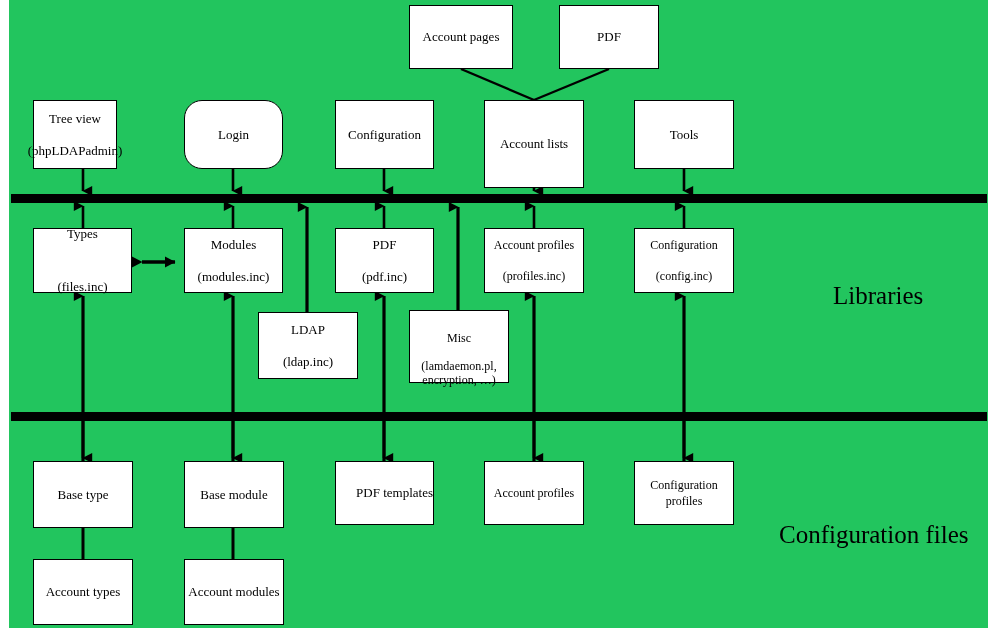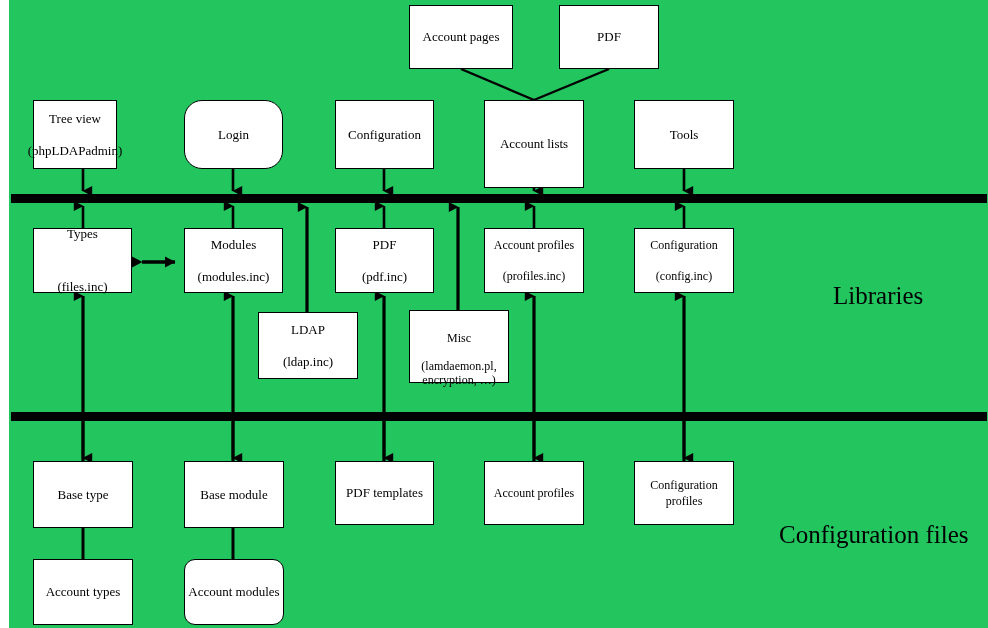--- a/index.html
+++ b/index.html
@@ -230,37 +230,37 @@
   </div>
 
   <div class="node" style="left:24px; top:461px; width:100px; height:67px; font-size:13px;">
     <span class="line1">Base type</span>
   </div>
 
   <div class="node" style="left:175px; top:461px; width:100px; height:67px; font-size:13px;">
     <span class="line1">Base module</span>
   </div>
 
-  <div class="node" style="left:326px; top:461px; width:99px; height:64px; font-size:13px;">
+  <div class="node" style="left:326px; top:461px; width:99px; height:64px; font-size:13px;align-items:flex-end;">
     <span class="line1">PDF templates</span>
   </div>
 
   <div class="node" style="left:475px; top:461px; width:100px; height:64px; font-size:12px;">
     <span class="line1">Account profiles</span>
   </div>
 
   <div class="node wrap-line" style="left:625px; top:461px; width:100px; height:64px; font-size:12px;">
     <span class="line1">Configuration</span>
     <span class="line2">profiles</span>
   </div>
 
   <div class="node" style="left:24px; top:559px; width:100px; height:66px; font-size:13px;">
     <span class="line1">Account types</span>
   </div>
 
-  <div class="node" style="left:175px; top:559px; width:100px; height:66px; font-size:13px;border-radius:11px;">
+  <div class="node" style="left:175px; top:559px; width:100px; height:66px; font-size:13px;">
     <span class="line1">Account modules</span>
   </div>
 
   <div class="tier-label" style="left:824px; top:282px;">Libraries</div>
   <div class="tier-label" style="left:770px; top:521px;">Configuration files</div>
 
 </div>
 
 </body></html>

